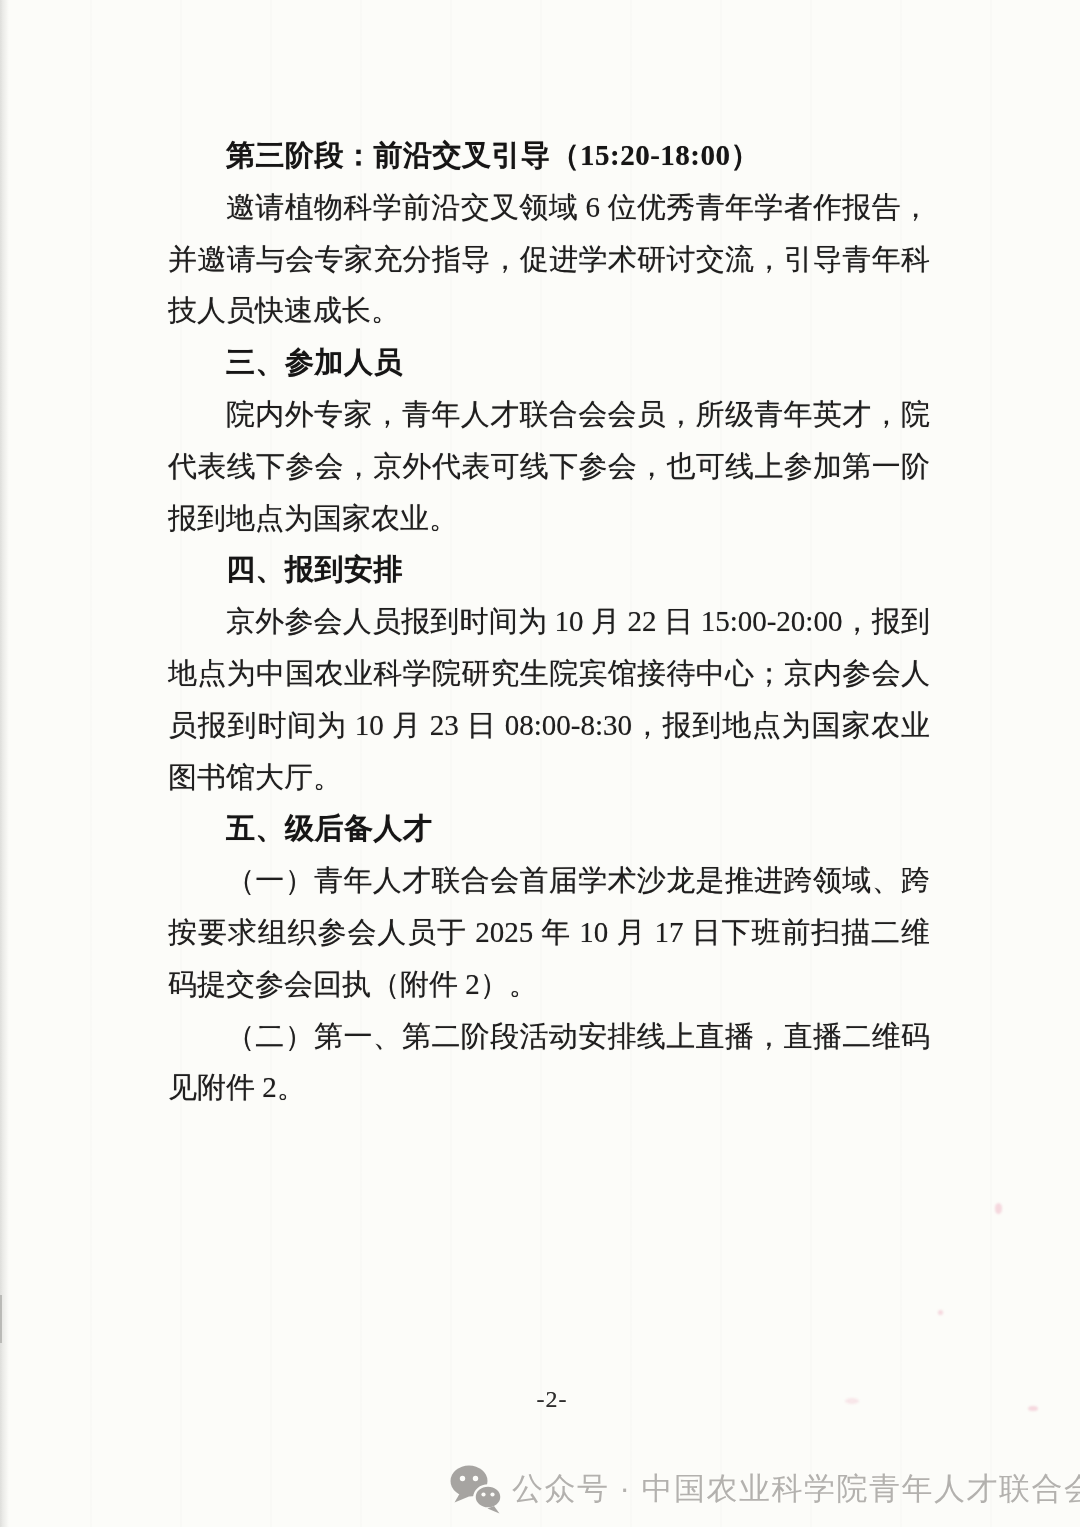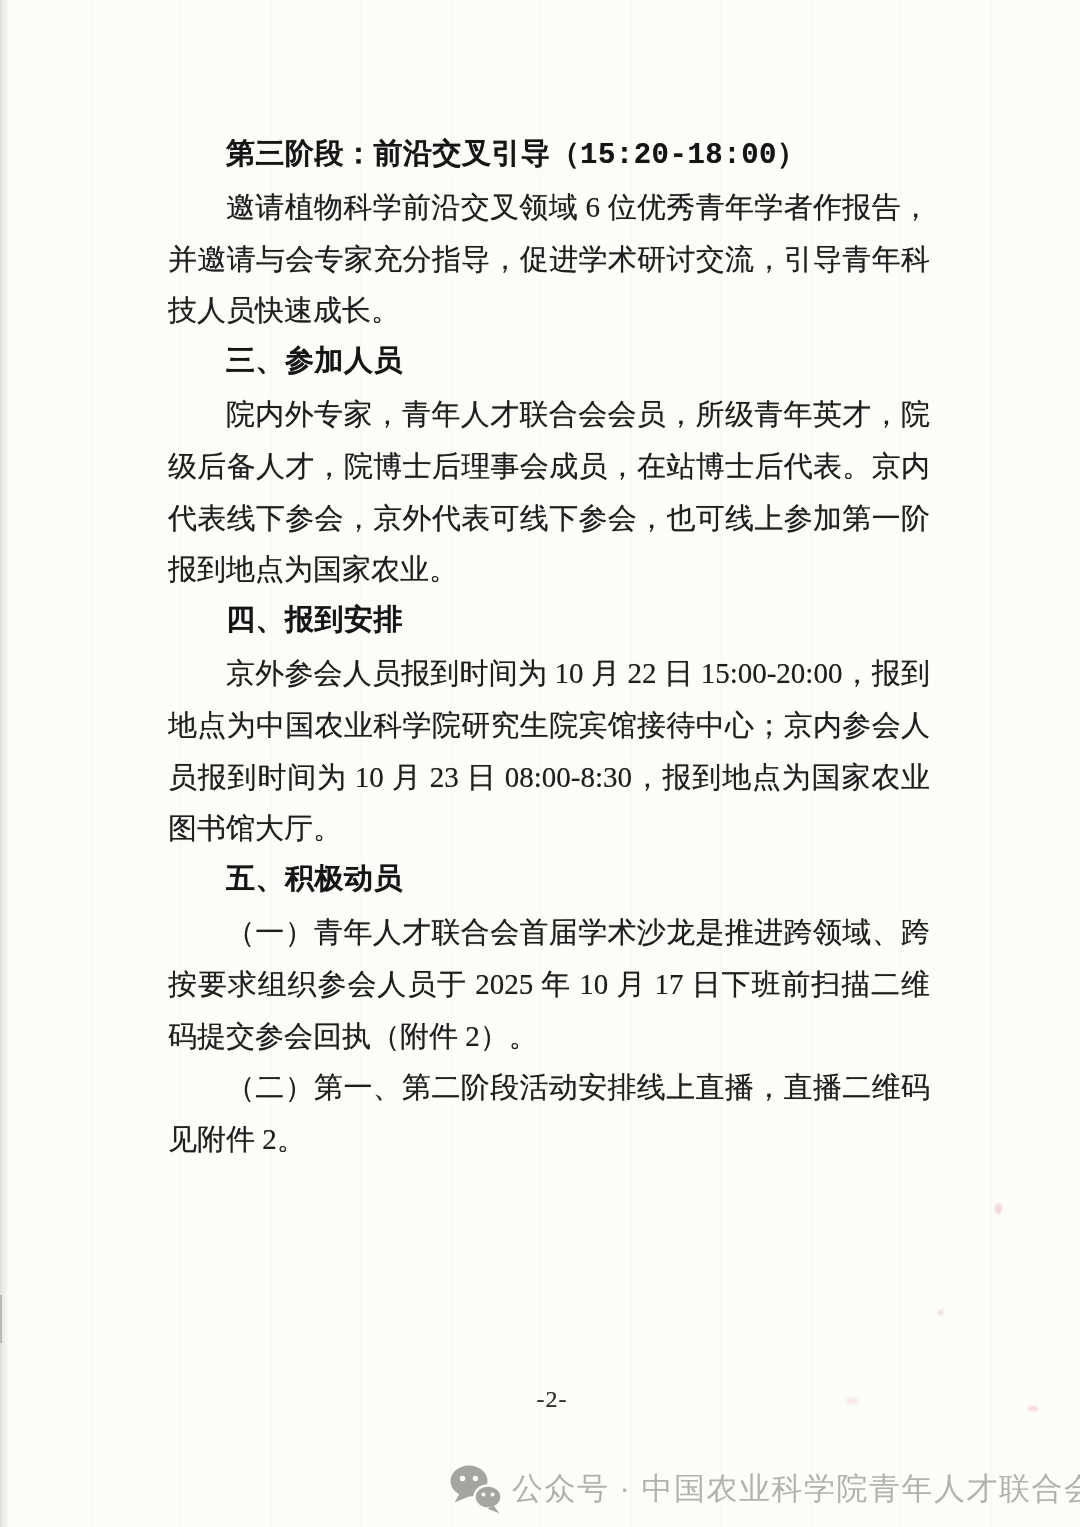--- a/index.html
+++ b/index.html
@@ -67,21 +67,21 @@
   }
   .doc-body .line.justify {
     white-space: normal;
     text-align: justify;
     text-align-last: justify;
     text-justify: inter-ideograph;
   }
   .doc-body .line.indent { padding-left: 58px; }
   .doc-body .line.bold {
     font-weight: 700;
-    font-family: Liberation Mono, monospace;
+    font-family: Liberation Serif, serif;
     letter-spacing: 0.5px;
     color: #161515;
   }
 
   .page-number {
     position: absolute;
     left: 0;
     top: 1386px;
     width: 100%;
     text-align: center;
@@ -127,29 +127,28 @@
 <div class="speck s4"></div>
 <div class="speck s5"></div>
 
 <div class="doc-body">
     <div class="line bold indent">第三阶段：前沿交叉引导（15:20-18:00）</div>
     <div class="line indent justify">邀请植物科学前沿交叉领域 6 位优秀青年学者作报告，</div>
     <div class="line justify">并邀请与会专家充分指导，促进学术研讨交流，引导青年科</div>
     <div class="line">技人员快速成长。</div>
     <div class="line bold indent">三、参加人员</div>
     <div class="line indent justify">院内外专家，青年人才联合会会员，所级青年英才，院</div>
-    <div class="line justify">级后备人才，院博士后理事会成员，在站博士后代表。京内</div>
     <div class="line justify">代表线下参会，京外代表可线下参会，也可线上参加第一阶</div>
     <div class="line">报到地点为国家农业。</div>
     <div class="line bold indent">四、报到安排</div>
     <div class="line indent justify">京外参会人员报到时间为 10 月 22 日 15:00-20:00，报到</div>
     <div class="line justify">地点为中国农业科学院研究生院宾馆接待中心；京内参会人</div>
     <div class="line justify">员报到时间为 10 月 23 日 08:00-8:30，报到地点为国家农业</div>
     <div class="line">图书馆大厅。</div>
-    <div class="line bold indent">五、积极动员</div>
+    <div class="line bold indent">五、级后备人才</div>
     <div class="line indent justify">（一）青年人才联合会首届学术沙龙是推进跨领域、跨</div>
     <div class="line justify">按要求组织参会人员于 2025 年 10 月 17 日下班前扫描二维</div>
     <div class="line">码提交参会回执（附件 2）。</div>
     <div class="line indent justify">（二）第一、第二阶段活动安排线上直播，直播二维码</div>
     <div class="line">见附件 2。</div>
   </div>
 
 <div class="page-number">-2-</div>
 
 <div class="footer-watermark">

